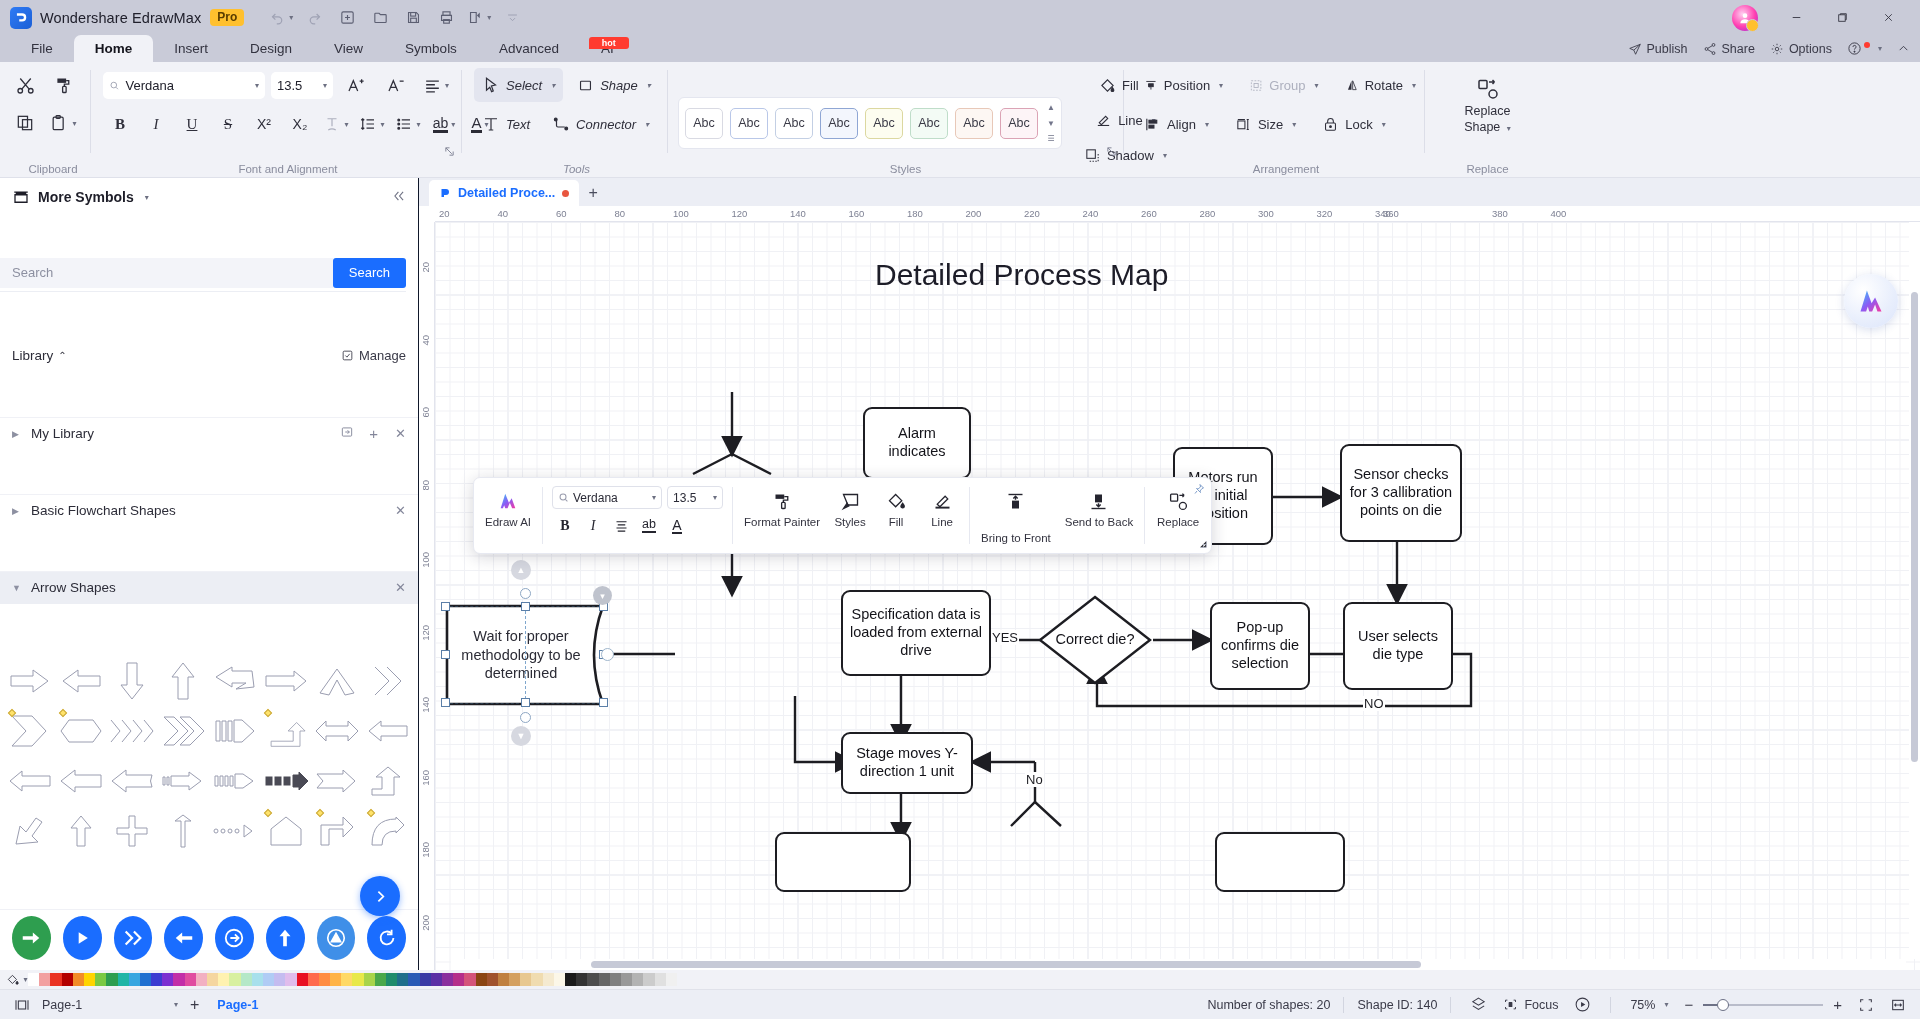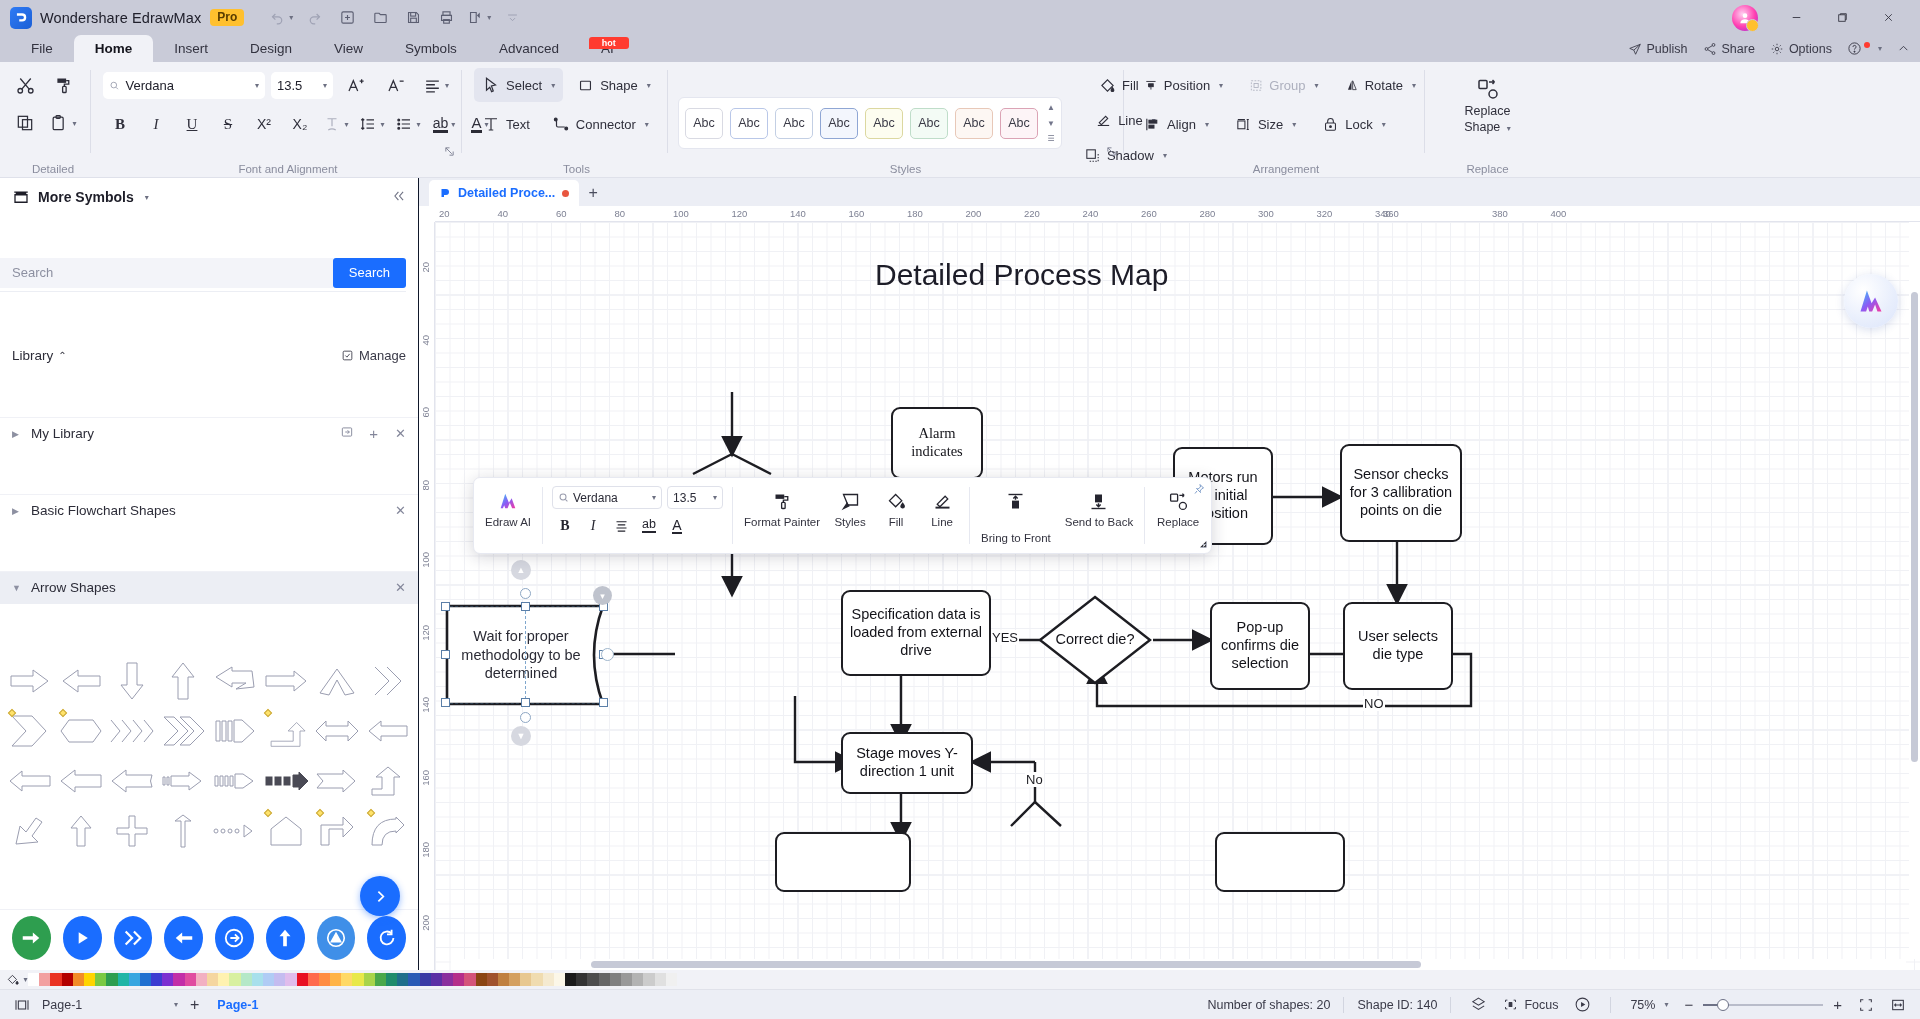--- a/index.html
+++ b/index.html
@@ -474,21 +474,21 @@
             </svg>
         </div>
         <div class="ibtn">
           <svg width="20" height="20" viewBox="0 0 24 24" fill="none" stroke="currentColor" stroke-width="1.5">
               <rect x="5" y="5" width="12" height="15" rx="1.5"></rect>
               <rect x="8.5" y="3" width="5" height="3.5" rx="1"></rect>
             </svg>
           <span class="caret">▾</span>
         </div>
       </div>
-      <div class="rlabel">Detailed</div>
+      <div class="rlabel">Clipboard</div>
     </div>
 
     <div class="sep"></div>
 
     <div class="rgroup" style="width:370px;padding-left:12px;">
       <div class="rrow" style="gap:6px;">
         <div class="fontbox">
           <svg width="13" height="13" viewBox="0 0 24 24" fill="none" stroke="#9a9dae" stroke-width="2">
               <circle cx="11" cy="11" r="6.5"></circle>
               <path d="M16 16l4.5 4.5"></path>
@@ -573,21 +573,21 @@
       <div class="rlabel">Font and Alignment</div>
       <div class="dlg-launch">
         <svg width="11" height="11" viewBox="0 0 24 24" fill="none" stroke="currentColor" stroke-width="2">
             <path d="M4 4h8M4 4v8M4 4l13 13M20 20h-8M20 20v-8"></path>
           </svg>
       </div>
     </div>
 
     <div class="sep"></div>
 
-    <div class="rgroup" style="width:205px;padding-left:12px;">
+    <div class="rgroup" style="width:205px;padding-left:12px;font-style:italic;">
       <div class="rrow" style="gap:6px;">
         <div class="ibtn txt" style="background:#e3e5ef;">
           <svg width="18" height="18" viewBox="0 0 24 24" fill="none" stroke="currentColor" stroke-width="1.6">
               <path d="M6 3l12 9-5.4 1.2L15 20l-2.2.9-2.4-5.9L6 19z"></path>
             </svg>
           <span>Select</span>
           <span class="caret">▾</span>
         </div>
         <div class="ibtn txt">
           <svg width="17" height="17" viewBox="0 0 24 24" fill="none" stroke="currentColor" stroke-width="1.6">
@@ -1188,21 +1188,21 @@
             <path d="M360,474 L360,540 L418,540" stroke="#1d1d22" stroke-width="2.4" fill="none" marker-end="url(#ah)"></path>
 
             <path d="M600,540 L538,540" stroke="#1d1d22" stroke-width="2.4" fill="none" marker-end="url(#ah)"></path>
             <path d="M600,540 L600,580" stroke="#1d1d22" stroke-width="2.4" fill="none"></path>
             <path d="M576,604 L600,580 L626,604" stroke="#1d1d22" stroke-width="2.4" fill="none"></path>
 
             <path d="M466,572 L466,618" stroke="#1d1d22" stroke-width="2.4" fill="none" marker-end="url(#ah)"></path>
           </svg>
 
 
-          <div class="node" style="left:456px;top:185px;width:92px;height:72px;overflow:hidden;font-family:Liberation Serif, serif;">
+          <div class="node" style="left:428px;top:185px;width:108px;height:72px;overflow:hidden;">
             <span>Alarm indicates</span>
           </div>
 
           <div class="node" style="left:738px;top:225px;width:100px;height:98px;">
             <span>Motors run to initial position</span>
           </div>
 
           <div class="node" style="left:905px;top:222px;width:122px;height:98px;">
             <span>Sensor checks for 3 callibration points on die</span>
           </div>

